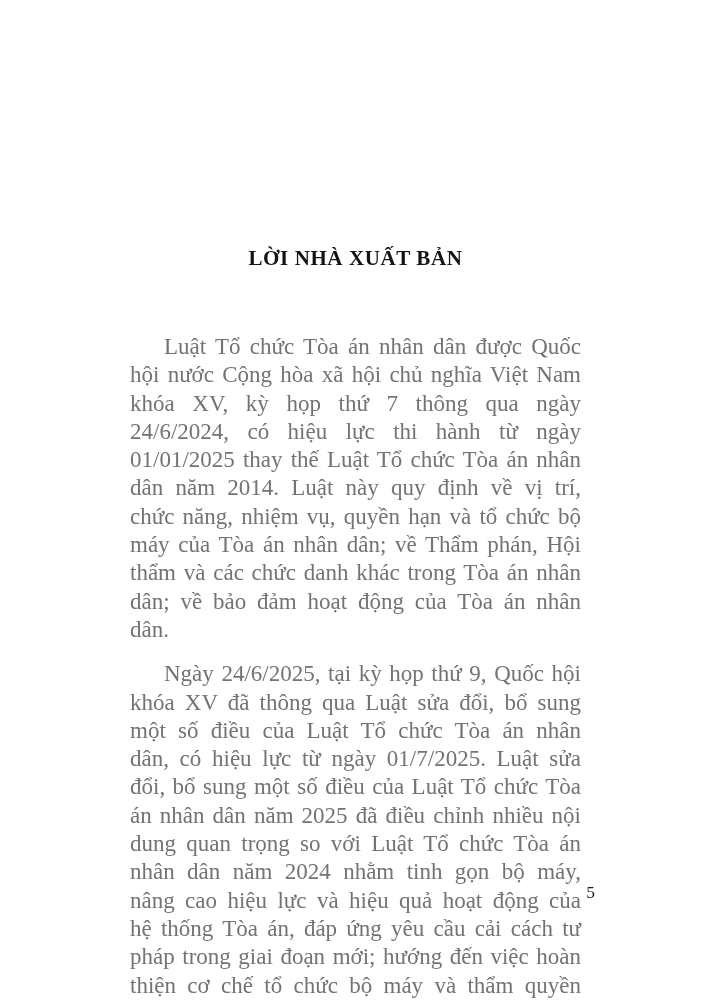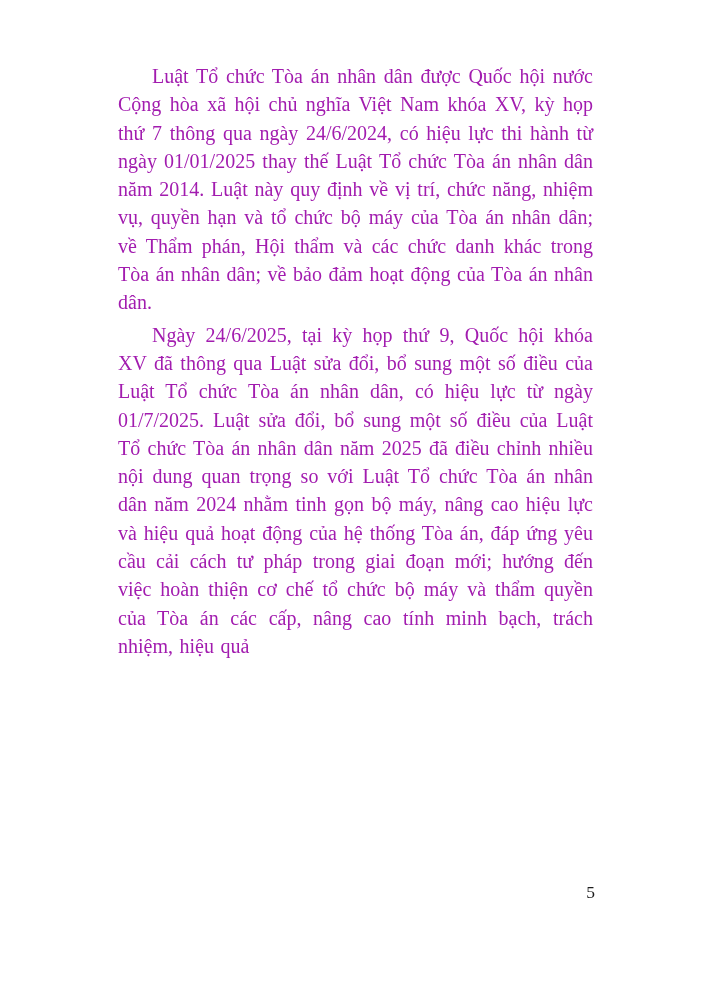--- a/index.html
+++ b/index.html
@@ -26,40 +26,41 @@
     text-align: center;
     font-size: 21px;
     font-weight: bold;
     letter-spacing: 0.6px;
     color: #141414;
   }
   .body-text {
     margin-top: 62px;
   }
   .para {
-    margin: 4px;
-    font-size: 20px;
+    margin: 16px;
+    font-size: 23px;
     line-height: 28.3px;
     text-align: justify;
     text-indent: 34px;
     word-spacing: 1.5px;
-    color: #a21caf;
+    color: #737373;
   }
   .page-number {
     position: absolute;
     right: 112px;
     top: 882px;
     font-size: 17.5px;
     color: #1c1c1c;
   }
 </style>
 </head>
 <body>
 
 <div class="book-page">
+  <h1 class="title">LỜI NHÀ XUẤT BẢN</h1>
 
   <div class="body-text">
     <p class="para">Luật Tổ chức Tòa án nhân dân được Quốc hội nước Cộng hòa xã hội chủ nghĩa Việt Nam khóa XV, kỳ họp thứ 7 thông qua ngày 24/6/2024, có hiệu lực thi hành từ ngày 01/01/2025 thay thế Luật Tổ chức Tòa án nhân dân năm 2014. Luật này quy định về vị trí, chức năng, nhiệm vụ, quyền hạn và tổ chức bộ máy của Tòa án nhân dân; về Thẩm phán, Hội thẩm và các chức danh khác trong Tòa án nhân dân; về bảo đảm hoạt động của Tòa án nhân dân.</p>
     <p class="para">Ngày 24/6/2025, tại kỳ họp thứ 9, Quốc hội khóa XV đã thông qua Luật sửa đổi, bổ sung một số điều của Luật Tổ chức Tòa án nhân dân, có hiệu lực từ ngày 01/7/2025. Luật sửa đổi, bổ sung một số điều của Luật Tổ chức Tòa án nhân dân năm 2025 đã điều chỉnh nhiều nội dung quan trọng so với Luật Tổ chức Tòa án nhân dân năm 2024 nhằm tinh gọn bộ máy, nâng cao hiệu lực và hiệu quả hoạt động của hệ thống Tòa án, đáp ứng yêu cầu cải cách tư pháp trong giai đoạn mới; hướng đến việc hoàn thiện cơ chế tổ chức bộ máy và thẩm quyền của Tòa án các cấp, nâng cao tính minh bạch, trách nhiệm, hiệu quả</p>
   </div>
 
   <div class="page-number">5</div>
 </div>
 
 </body></html>

